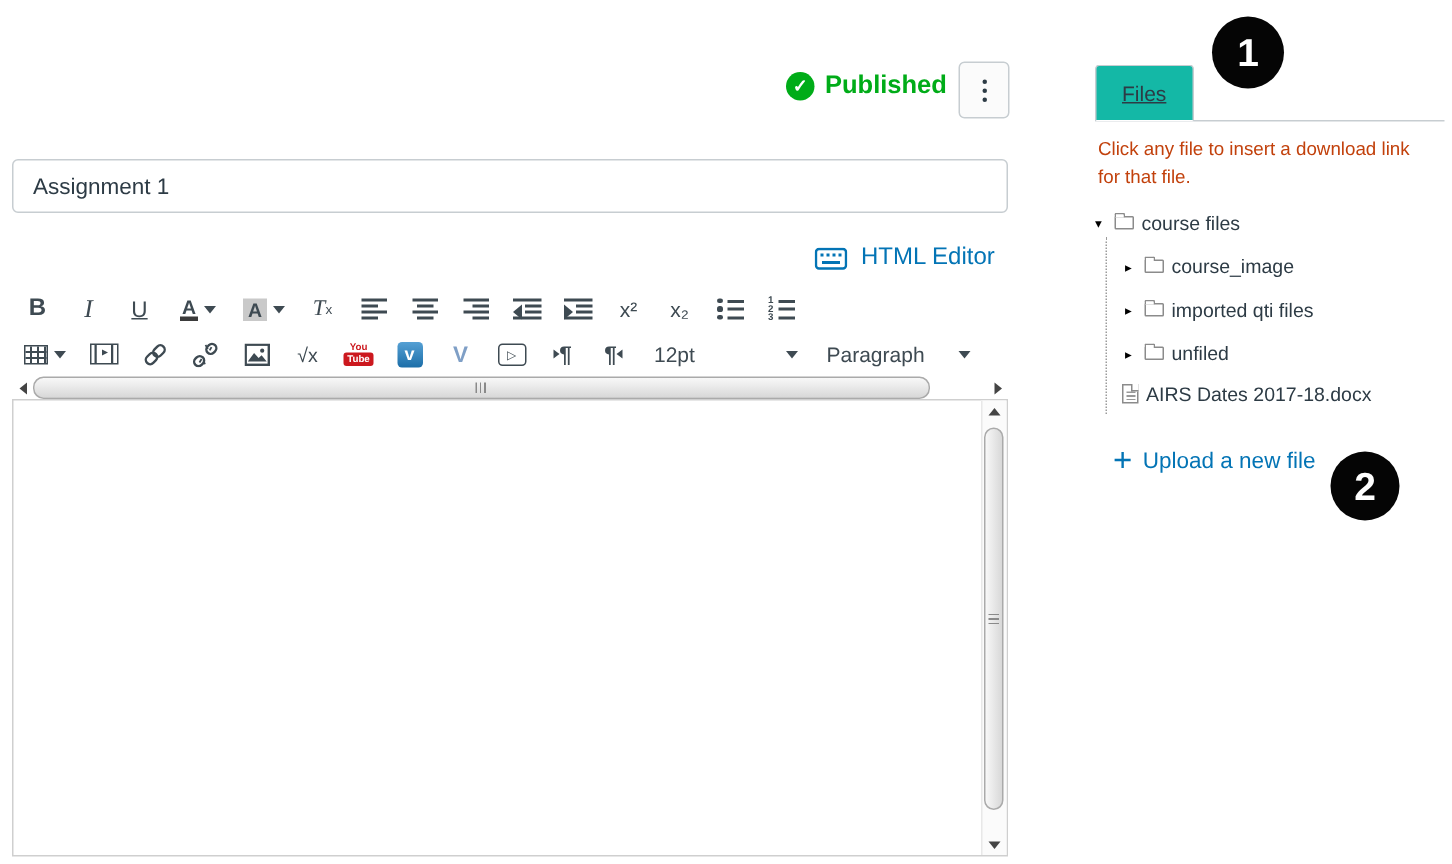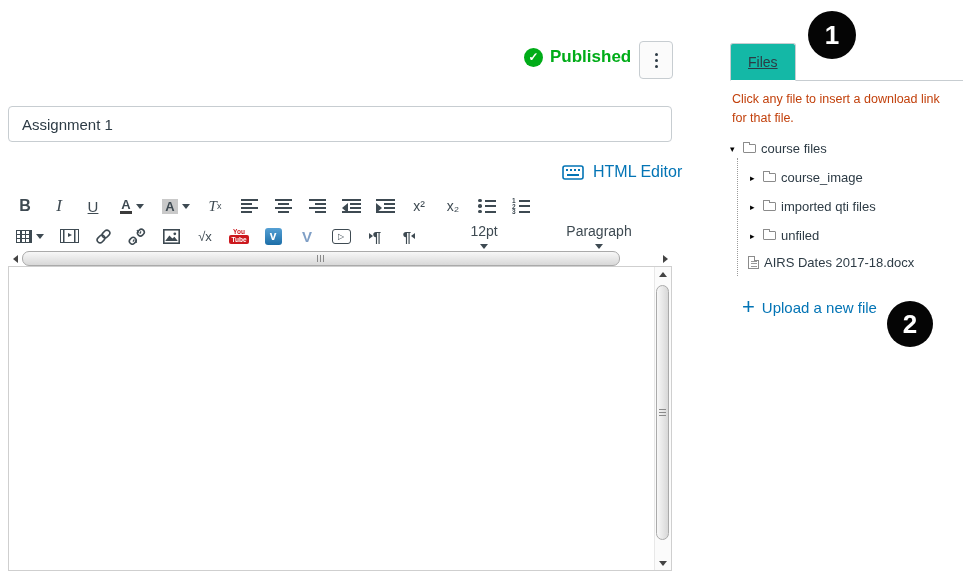--- a/index.html
+++ b/index.html
@@ -21,21 +21,21 @@
                border:1px solid #C7CDD1; border-radius:4px; background:#fbfbfb;
                display:flex; flex-direction:column; align-items:center; justify-content:center; gap:3px; cursor:pointer; }
   .kebab-btn i { width:3px; height:3px; border-radius:50%; background:#2D3B45; }
 
   
   .title-input { position:absolute; left:8px; top:106px; width:664px; height:36px;
                  border:1px solid #C7CDD1; border-radius:4px; padding:0 13px;
                  font-family:"Liberation Sans",sans-serif; font-size:15px; color:#2D3B45; outline:none; }
 
   
-  .html-editor { position:absolute; left:562px; top:163px; display:flex; align-items:center; gap:9px;
+  .html-editor { position:absolute; left:543px; top:163px; display:flex; align-items:center; gap:9px;
                  color:#0374B5; font-size:16px; cursor:pointer; }
 
   
   .tb-row { position:absolute; left:8px; display:flex; align-items:center; }
   .tb-row1 { top:192px; height:28px; }
   .tb-row2 { top:222px; height:28px; }
   .tb-btn { width:34px; height:26px; display:flex; align-items:center; justify-content:center; cursor:pointer; color:#3E4A52; }
   .tb-wide { width:44px; gap:4px; }
   .b-bold { font-weight:bold; font-size:16px; }
   .b-italic { font-family:"Liberation Serif",serif; font-style:italic; font-size:17px; }
@@ -77,21 +77,21 @@
   .yt-top { color:#CC181E; font-size:6.5px; font-weight:bold; }
   .yt-bot { color:#fff; background:#CC181E; font-size:6.5px; font-weight:bold; border-radius:2px; padding:1px 2px; }
   .vimeo-ic { width:17px; height:17px; border-radius:3px; background:linear-gradient(#55a0d4,#1c6ea8);
       color:#fff; font-weight:bold; font-size:12px; display:flex; align-items:center; justify-content:center; }
   .v-ic { color:#7F9FC6; font-weight:bold; font-size:15px; }
   .play-ic { width:19px; height:15px; border:1.5px solid #3E4A52; border-radius:3px;
       display:flex; align-items:center; justify-content:center; font-size:8px; color:#3E4A52; }
   .pilcrow { font-size:15px; font-weight:bold; display:flex; align-items:center; }
   .tri-r { width:0; height:0; border-top:3.5px solid transparent; border-bottom:3.5px solid transparent; border-left:4.5px solid #3E4A52; }
   .tri-l { width:0; height:0; border-top:3.5px solid transparent; border-bottom:3.5px solid transparent; border-right:4.5px solid #3E4A52; }
-  .dd { height:26px; display:flex; align-items:center; justify-content:space-between; padding:0 8px; cursor:pointer; color:#3E4A52; font-size:14px;flex-direction:column; }
+  .dd { height:26px; display:flex; align-items:center; justify-content:space-between; padding:0 8px; cursor:pointer; color:#3E4A52; font-size:14px; }
   .dd-size { width:112px; margin-left:2px; }
   .dd-para { width:112px; margin-left:3px; }
 
   
   .hscroll { position:absolute; left:8px; top:250px; width:664px; height:17px; display:flex; align-items:center; }
   .h-arrow { width:14px; height:15px; display:flex; align-items:center; justify-content:center; cursor:pointer; }
   .arr-l { width:0;height:0;border-top:4px solid transparent;border-bottom:4px solid transparent;border-right:5px solid #444; }
   .arr-r { width:0;height:0;border-top:4px solid transparent;border-bottom:4px solid transparent;border-left:5px solid #444; }
   .arr-u { width:0;height:0;border-left:4px solid transparent;border-right:4px solid transparent;border-bottom:5px solid #444; }
   .arr-d { width:0;height:0;border-left:4px solid transparent;border-right:4px solid transparent;border-top:5px solid #444; }

